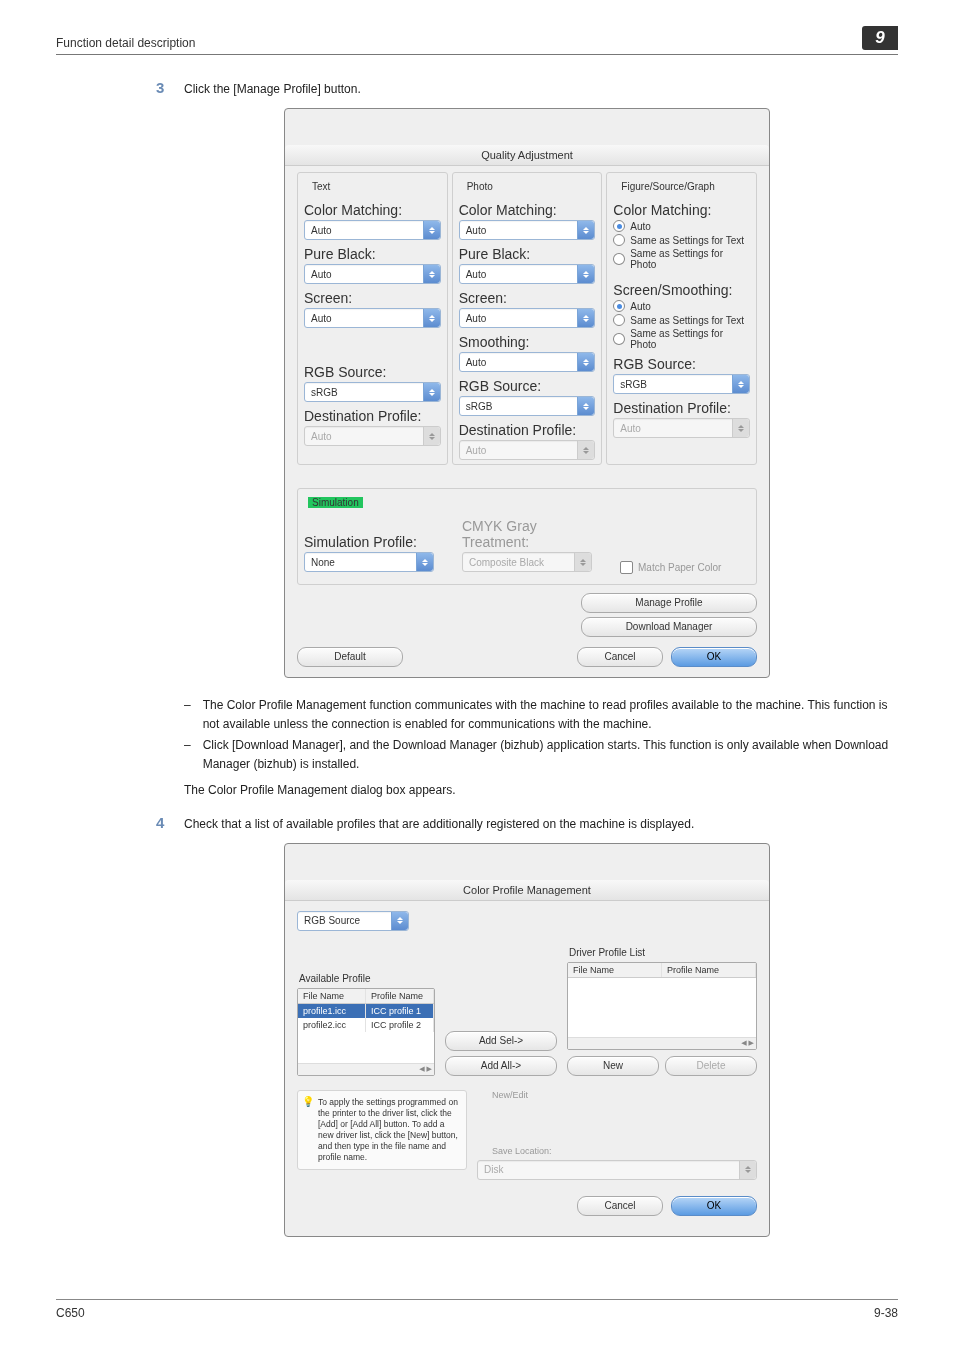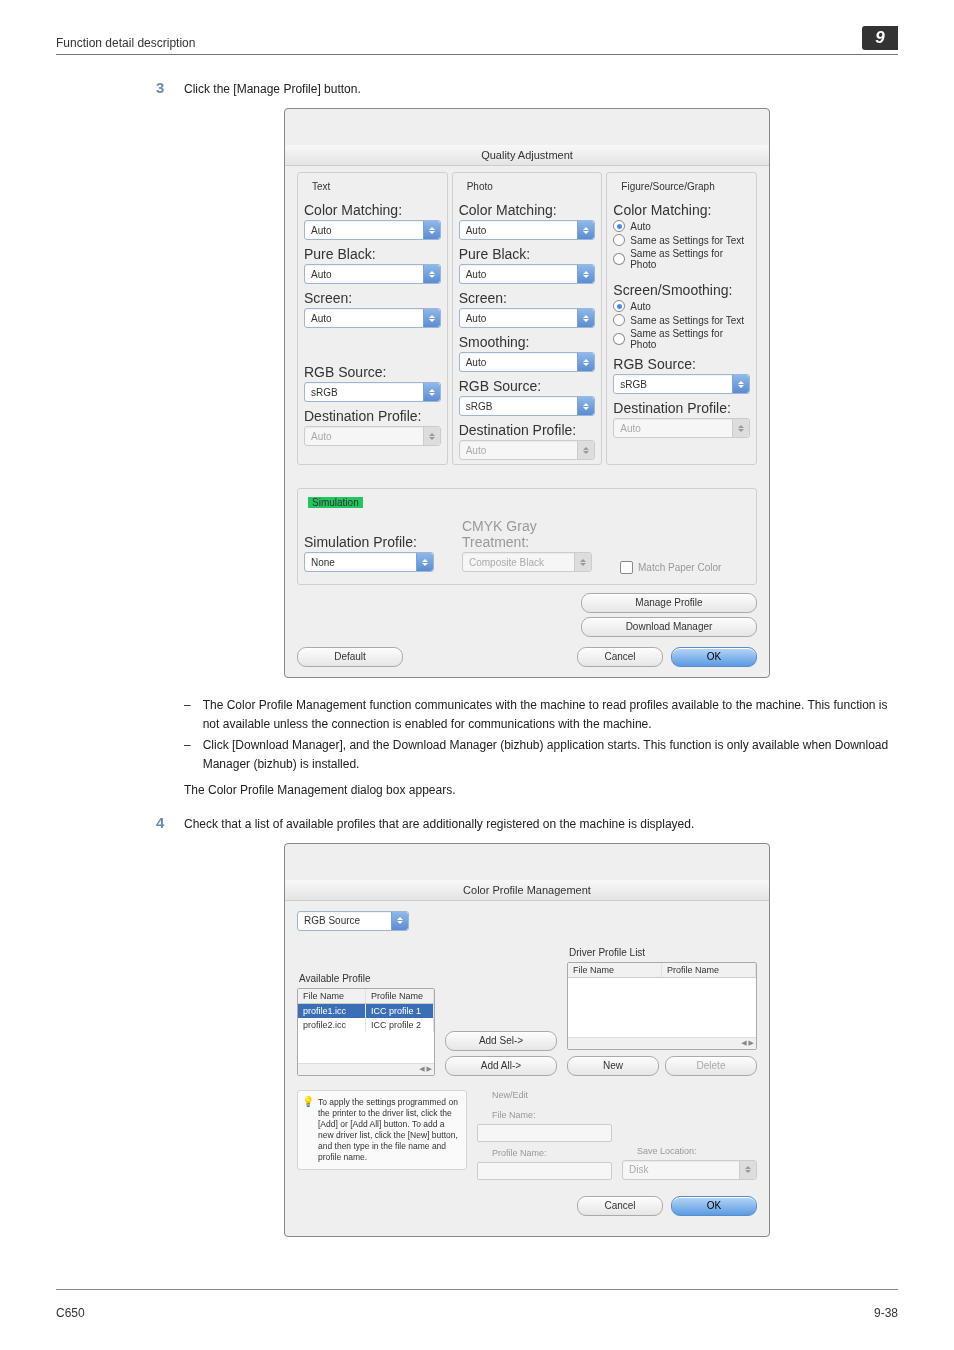--- a/index.html
+++ b/index.html
@@ -371,21 +371,21 @@
     background: #f6f6f6;
     border-radius: 2px;
   }
   .cpm-bottom {
     display: flex;
     gap: 10px;
     margin-top: 4px;
   }
   .footer-row {
     margin-top: auto;
-    padding-top: 16px;
+    padding-top: 6px;
     border-top: 1px solid #888;
     display: flex;
     justify-content: space-between;
     font-size: 12px;
     color: #333;
   }
 </style>
 </head>
 <body>
 
@@ -681,26 +681,20 @@
             </div>
 
             <div class="cpm-bottom">
               <div style="width:170px">
                 <div class="tip-box">To apply the settings programmed on the printer to the driver list, click the [Add] or [Add All] button. To add a new driver list, click the [New] button, and then type in the file name and profile name.</div>
               </div>
               <div style="flex:1" class="newedit-group">
                 <div class="lbl">New/Edit</div>
                 <div style="display:flex;gap:10px">
                   <div style="flex:1">
-                    <div class="lbl">File Name:</div>
-                    <div class="input-dis"></div>
-                    <div class="lbl">Profile Name:</div>
-                    <div class="input-dis"></div>
-                  </div>
-                  <div style="flex:1">
                     <div style="height:18px"></div>
                     <div style="height:18px"></div>
                     <div class="lbl">Save Location:</div>
                     <div class="combo disabled">
                         <span class="val">Disk</span>
                         <div class="arrow updn">
                           <span class="u"></span>
                           <span class="d"></span>
                         </div>
                       </div>

